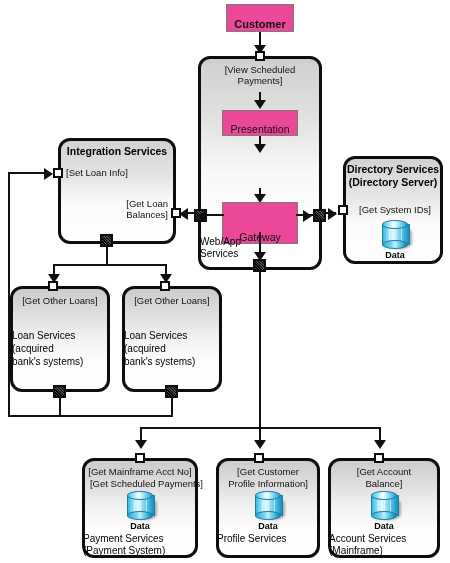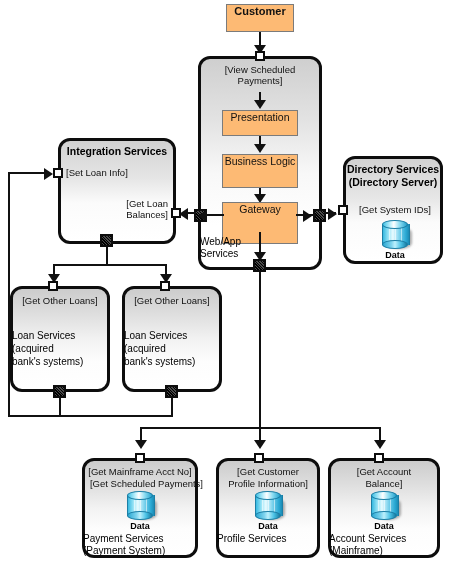--- a/index.html
+++ b/index.html
@@ -19,23 +19,23 @@
   }
   .container.tall{
     background:linear-gradient(180deg,#cfcfcf 0%,#e3e3e3 30%,#f8f8f8 55%,#ffffff 80%,#ffffff 100%);
   }
   .container.small{
     background:linear-gradient(180deg,#cccccc 0%,#dedede 25%,#f2f2f2 50%,#fdfdfd 72%,#ffffff 100%);
   }
 
   
   .bluebox{
-    background:#fdba74;
+    background:#ec4899;
     border:1px solid #7b7b7b;
-    display:flex;align-items:flex-start;justify-content:center;
+    display:flex;align-items:flex-end;justify-content:center;
     text-align:center;
     font-size:10.5px;color:#111;font-weight:normal;line-height:1.18;
   }
   .bluebox.bold{font-weight:bold;font-size:11px;}
 
   
   .title{position:absolute;text-align:center;font-weight:bold;font-size:10.5px;color:#000;line-height:1.2;}
   .iface{position:absolute;text-align:center;font-size:9.5px;color:#111;line-height:1.18;}
   .cap{position:absolute;text-align:left;font-weight:normal;font-size:10px;color:#000;line-height:1.2;}
   .datalbl{position:absolute;text-align:center;font-weight:bold;font-size:9px;color:#000;}
@@ -91,23 +91,20 @@
   <div class="ln lnv" style="left:259px;top:92px;height:12px;"></div>
   <div class="arr down" style="left:254px;top:100px;"></div>
 
   <div class="node bluebox" style="left:222px;top:110px;width:76px;height:26px;">
     <span>Presentation</span>
   </div>
 
   <div class="ln lnv" style="left:259px;top:136px;height:12px;"></div>
   <div class="arr down" style="left:254px;top:144px;"></div>
 
-  <div class="node bluebox" style="left:222px;top:154px;width:76px;height:34px;">
-    <span>Business Logic</span>
-  </div>
 
   <div class="ln lnv" style="left:259px;top:188px;height:10px;"></div>
   <div class="arr down" style="left:254px;top:194px;"></div>
 
   <div class="node bluebox" style="left:222px;top:202px;width:76px;height:42px;">
     <span>Gateway</span>
   </div>
 
   <div class="cap" style="left:200px;top:236px;width:72px;">Web/App Services</div>
 

